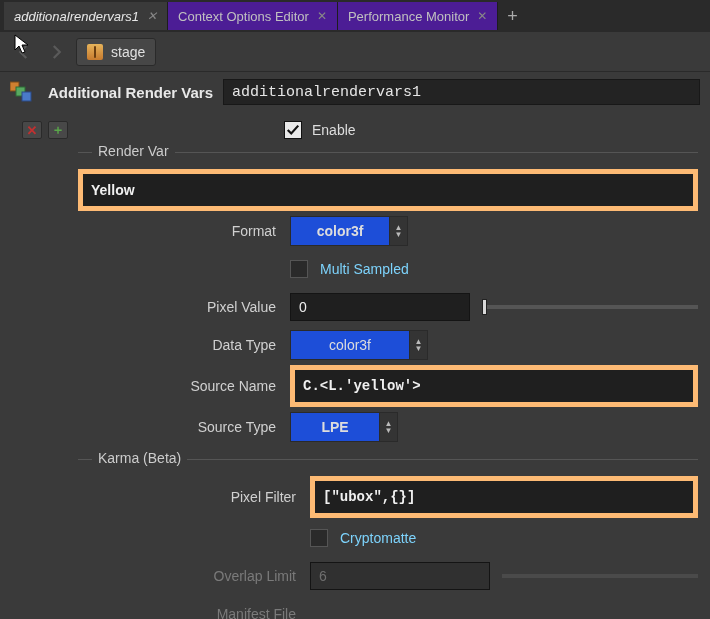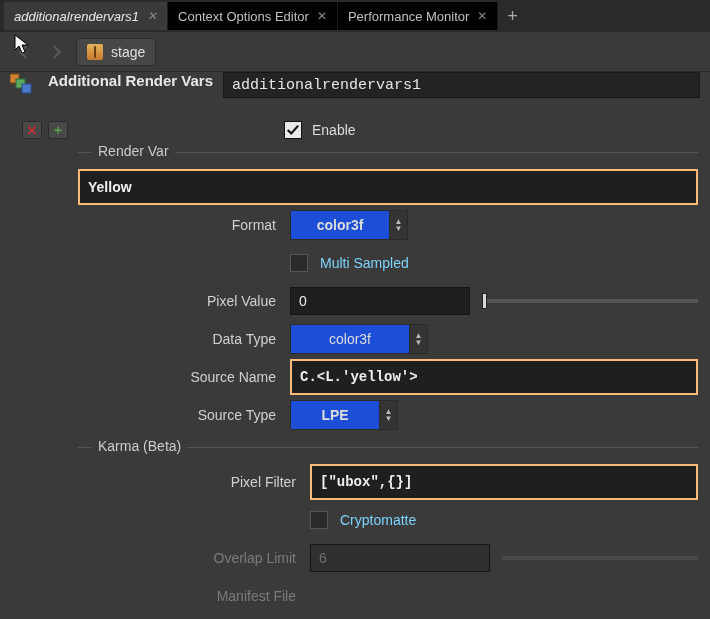--- a/index.html
+++ b/index.html
@@ -1,34 +1,34 @@
 <!DOCTYPE html>
 <html><head>
 <meta charset="utf-8">
 <style>
   * { box-sizing: border-box; margin: 0; padding: 0; font-family: "Segoe UI", Arial, sans-serif; }
   html, body { width: 710px; height: 619px; background: #3a3a3a; color: #d5d5d5; overflow: hidden; }
 
   
   .tabbar { display: flex; align-items: center; height: 32px; background: #2a2a2a; padding-left: 4px; }
-  .tab { display: flex; align-items: center; height: 28px; padding: 0 10px; font-size: 13px; color: #c0c0c0; background: #000000; border-right: 1px solid #1d1d1d; cursor: pointer; }
+  .tab { display: flex; align-items: center; height: 28px; padding: 0 10px; font-size: 13px; color: #c0c0c0; background: #4c1d95; border-right: 1px solid #1d1d1d; cursor: pointer; }
   .tab.active { background: #3a3a3a; color: #e8e8e8; font-style: italic; }
   .tab .close { margin-left: 8px; font-size: 12px; color: #888; }
   .tab-add { width: 28px; text-align: center; font-size: 18px; color: #aaa; cursor: pointer; }
 
   
   .toolbar { display: flex; align-items: center; height: 40px; background: #3a3a3a; padding: 0 12px; gap: 8px; border-bottom: 1px solid #2a2a2a; }
   .nav-btn { width: 24px; height: 22px; color: #666; font-size: 18px; display:flex; align-items:center; justify-content:center;}
   .path-pill { display:flex; align-items:center; height: 28px; background: #474747; border: 1px solid #2a2a2a; border-radius: 3px; padding: 0 10px; gap: 8px; }
   .path-icon { width:16px; height:16px; background: linear-gradient(#e6b35a, #c77a2e); border-radius:2px; position:relative; }
   .path-icon::after { content:""; position:absolute; left:7px; top:2px; width:2px; height:12px; background:#6a3d10; border-radius:1px;}
   .path-text { font-size: 14px; color:#e0e0e0;}
 
   
-  .headerrow { display:flex; height: 40px; padding: 0 10px; gap: 10px; background:#3a3a3a; }
+  .headerrow { display:flex; align-items:center; height: 40px; padding: 0 10px; gap: 10px; background:#3a3a3a; }
   .node-icon { width:28px; height:24px; display:flex; }
   .node-icon svg { width:100%; height:100%; }
   .header-title { font-size: 15px; font-weight: 700; color:#e8e8e8; white-space:nowrap; }
   .header-input { flex:1; height: 26px; background:#232323; border:1px solid #181818; color:#e6e6e6; font-family: "Consolas","Courier New",monospace; font-size:15px; padding: 0 8px; }
 
   
   .actionrow { display:flex; align-items:center; height: 36px; padding-left: 22px; gap: 6px; }
   .iconbtn { width:20px; height:18px; background:#484848; border:1px solid #2a2a2a; border-radius:2px; display:flex; align-items:center; justify-content:center; font-size:13px; font-weight:bold; cursor:pointer;}
   .iconbtn.delete { color:#c23030; }
   .iconbtn.add { color:#5aa84a; }
@@ -41,21 +41,21 @@
   
   .group { margin: 4px 12px 0 78px; border-top: 1px solid #555; padding-top: 16px; position:relative; }
   .group-label { position:absolute; top:-10px; left:14px; background:#3a3a3a; padding:0 6px; font-size:14px; color:#ccc; }
 
   
   .param { display:flex; align-items:center; min-height: 36px; margin-bottom: 2px; }
   .param-label { width: 212px; text-align:right; padding-right: 14px; font-size:14px; color:#d0d0d0; }
   .param-label.disabled { color:#7a7a7a; }
   .param-control { flex:1; display:flex; align-items:center; gap:8px; }
 
-  .textinput { height: 28px; background:#1f1f1f; border:2px solid #fdba74; color:#f0f0f0; font-size:14px; padding: 16px 8px; width: 100%; font-weight:600;}
+  .textinput { height: 28px; background:#1f1f1f; border:5px solid #fdba74; color:#f0f0f0; font-size:14px; padding: 16px 8px; width: 100%; font-weight:600;}
   .textinput.mono { font-family:Liberation Mono, monospace; font-weight:700; }
 
   .select { display:flex; align-items:center; height: 30px; background:#1d4ed8; border:1px solid #2a2a2a; border-radius:0; min-width: 118px; cursor:pointer; }
   .select .sel-label { flex:1; text-align:center; font-size:14px; font-weight:600; color:#ddd; padding: 0 10px;}
   .select .sel-arrows { width:18px; height:100%; background:#343434; border-left:1px solid #2a2a2a; display:flex; flex-direction:column; align-items:center; justify-content:center; font-size:8px; color:#bbb; line-height:7px;}
 
   .numinput { width: 180px; height:28px; background:#1f1f1f; border:1px solid #141414; color:#eee; padding: 0 8px; font-size:14px;}
   .slider-track { flex:1; height:4px; background:#555; position:relative; margin-left:4px; }
   .slider-thumb { position:absolute; left:0; top:-6px; width:5px; height:16px; background:#d9d9d9; border:1px solid #222; }
   .slider-track.disabled { background:#4a4a4a; }

